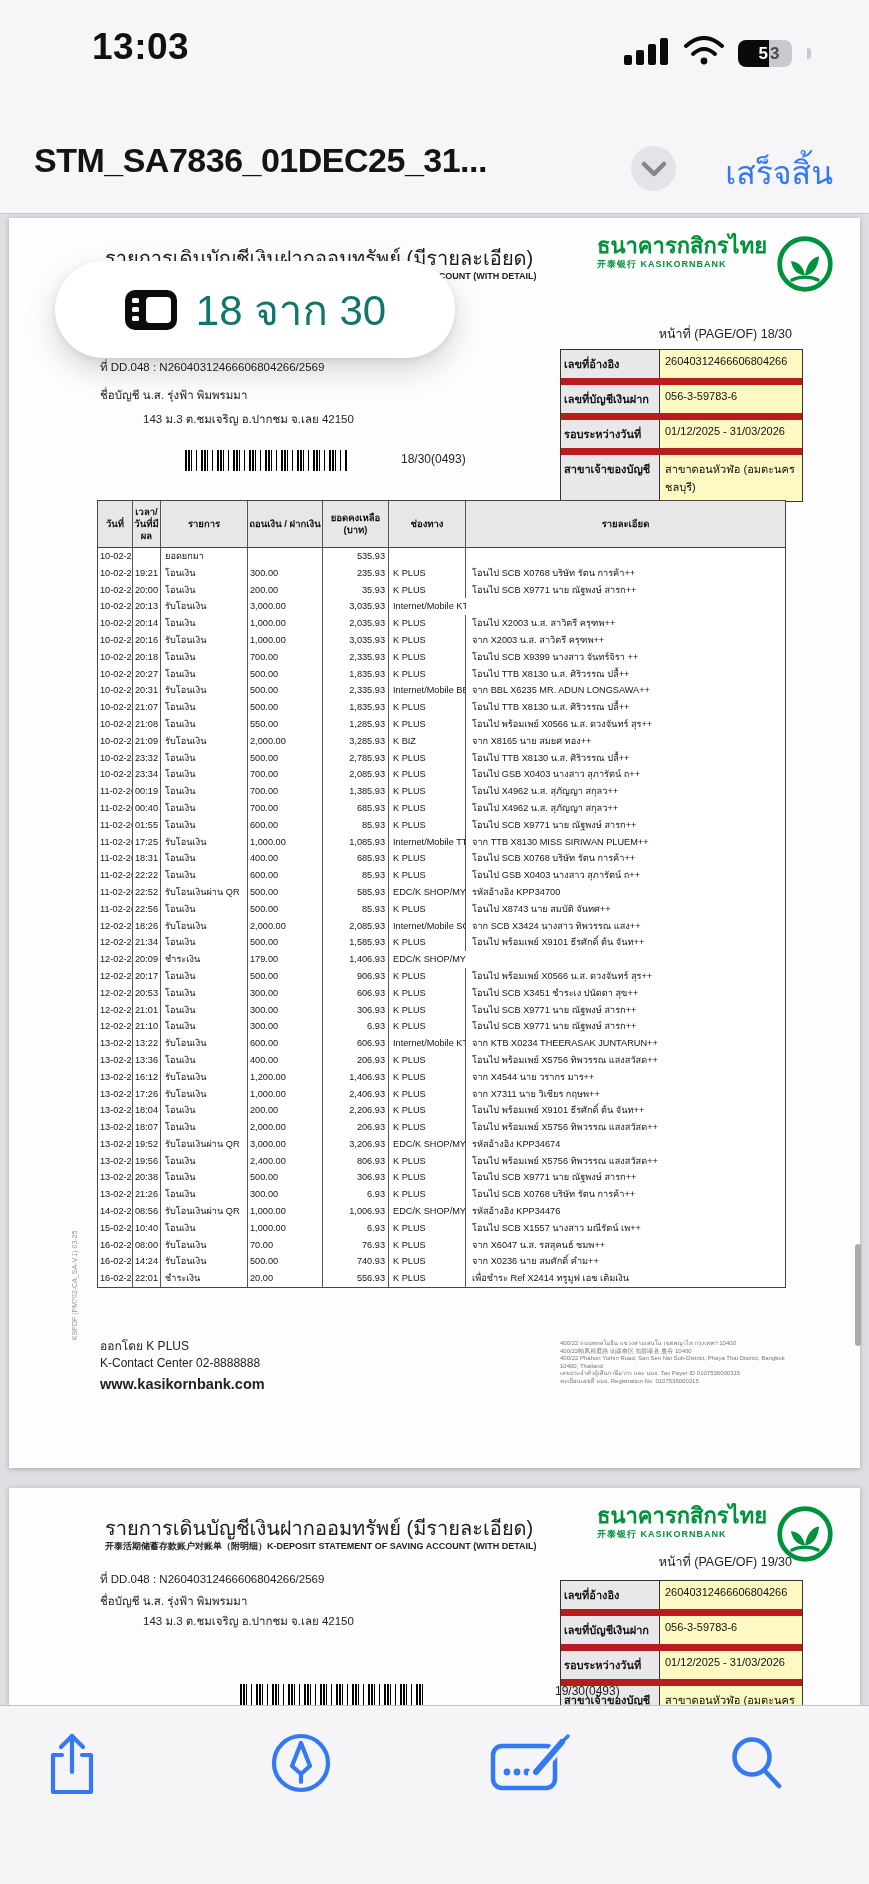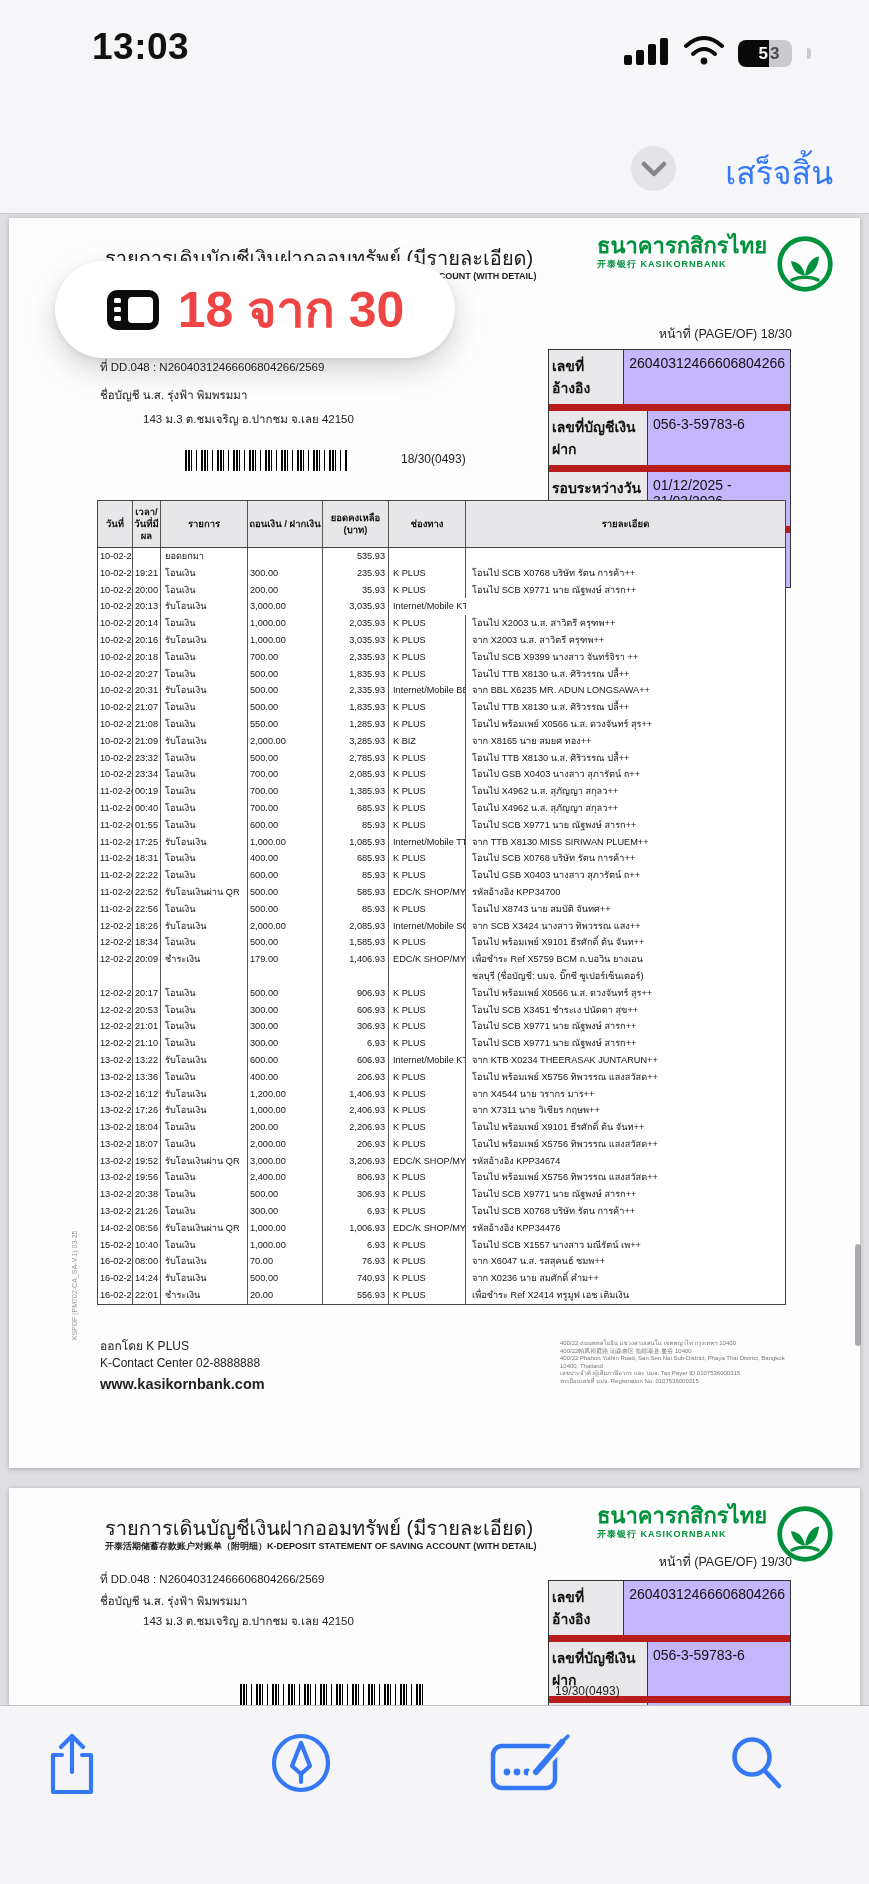--- a/index.html
+++ b/index.html
@@ -14,40 +14,40 @@
   .batt .br{flex:1;background:#c9c9ce;color:#4a4a4e;padding-left:1px}
   .battnub{width:4px;height:11px;background:#c9c9ce;border-radius:0 3px 3px 0;margin-left:2px}
   .navtitle{position:absolute;left:34px;top:141px;font-size:34px;font-weight:bold;letter-spacing:-.5px;color:#141414}
   .chev{position:absolute;left:631px;top:146px;width:45px;height:45px;border-radius:50%;background:#e4e4e8;
         display:flex;align-items:center;justify-content:center}
   .done{position:absolute;right:36px;top:147px;font-size:32px;color:#3478F6}
   
   .pill{position:absolute;left:55px;top:261px;width:400px;height:97px;background:#fff;border-radius:49px;z-index:5;
         box-shadow:0 12px 30px rgba(0,0,0,.16),0 2px 6px rgba(0,0,0,.08);
         display:flex;align-items:center;justify-content:center;gap:18px}
-  .pill-text{font-size:50px;font-weight:bold;color:#ef4444}
+  .pill-text{font-size:42px;font-weight:normal;color:#0f766e}
   
   .doc{position:absolute;top:214px;left:0;right:0;height:1491px;background:#dfdfe3}
   .page{position:absolute;left:9px;width:851px;background:#fdfdfd;box-shadow:0 1px 5px rgba(0,0,0,.25)}
   .p1{top:4px;height:1250px}
   .p2{top:1274px;height:217px}
   .doc-title{position:absolute;left:96px;top:24px;font-size:20px;font-weight:normal;color:#1c1c1c}
   .doc-sub{position:absolute;left:96px;top:52px;font-size:9px;font-weight:bold;color:#222}
   .klogo{position:absolute;left:588px;top:16px;display:flex;gap:8px;align-items:flex-start}
   .kname{font-size:22px;font-weight:bold;color:#00913d;line-height:24px}
   .ksub{font-size:9px;font-weight:bold;color:#00913d;letter-spacing:1px}
   .pageof{position:absolute;right:68px;font-size:12.5px;color:#222}
   .p1 .pageof{top:106px}.p2 .pageof{top:64px}
   .refline{position:absolute;left:91px;font-size:11.5px;color:#222}
   .p1 .refline{top:140px}.p2 .refline{top:82px}
   .acctline{position:absolute;left:91px;font-size:11.5px;color:#222}
   .p1 .acctline{top:168px}.p2 .acctline{top:104px}
   .addrline{position:absolute;left:134px;font-size:11.5px;color:#222}
   .p1 .addrline{top:192px}.p2 .addrline{top:124px}
-  .infotbl{position:absolute;left:539px;width:241px;border:1.5px solid #333;background:#c4b5fd;font-size:14px}
+  .infotbl{position:absolute;left:551px;width:241px;border:1.5px solid #333;background:#fef9c3;font-size:11px}
   .p1 .infotbl{top:131px}.p2 .infotbl{top:92px}
   .irow{display:flex;border-top:7px solid #b91c1c}
   .irow:first-child{border-top:none}
   .ilabel{width:92px;background:#e8e8ea;font-weight:bold;padding:5px 3px;border-right:1px solid #333}
   .ival{flex:1;padding:5px 5px}
   .barcode{position:absolute;height:21px;
      background:repeating-linear-gradient(90deg,#000 0 2px,#fff 2px 3px,#000 3px 5px,#fff 5px 6px,#000 6px 7px,#fff 7px 11px,#000 11px 12px,#fff 12px 16px)}
   .p1 .barcode{left:176px;top:232px;width:163px}
   .p2 .barcode{left:231px;top:196px;width:185px}
   .bclabel{position:absolute;font-size:12px;color:#222}
@@ -104,20 +104,21 @@
           <path d="M10 18 Q21 8 32 18"></path>
           <circle cx="21" cy="25" r="3.4" fill="#0a0a0a" stroke="none"></circle>
         </svg>
       </span>
       <span class="batt">
         <span class="bl">5</span>
           <span class="br">3</span>
       </span>
       <span class="battnub"></span>
     </div>
+    <div class="navtitle">STM_SA7836_01DEC25_31...</div>
     <div class="chev">
       <svg width="26" height="16" viewBox="0 0 26 16" fill="none" stroke="#85858a" stroke-width="4.5" stroke-linecap="round" stroke-linejoin="round">
           <path d="M3 3 L13 13 L23 3"></path>
         </svg>
     </div>
     <div class="done">เสร็จสิ้น</div>
   </div>
 
   <div class="pill">
     <svg width="54" height="42" viewBox="0 0 54 42">
@@ -444,40 +445,36 @@
               <div class="tc td-txn">รับโอนเงิน</div>
               <div class="tc td-amt dep">2,000.00</div>
               <div class="tc td-bal">2,085.93</div>
               <div class="tc td-ch">Internet/Mobile SCB</div>
               <div class="tc td-de">
                 <div>จาก SCB X3424 นางสาว ทิพวรรณ แสง++</div>
               </div>
             </div>
             <div class="trow">
               <div class="tc td-date">12-02-26</div>
-              <div class="tc td-time">18:34</div>
+              <div class="tc td-time">21:34</div>
               <div class="tc td-txn">โอนเงิน</div>
               <div class="tc td-amt wd">500.00</div>
               <div class="tc td-bal">1,585.93</div>
               <div class="tc td-ch">K PLUS</div>
               <div class="tc td-de">
                 <div>โอนไป พร้อมเพย์ X9101 ธีรศักดิ์ ต้น จันท++</div>
               </div>
             </div>
             <div class="trow">
               <div class="tc td-date">12-02-26</div>
               <div class="tc td-time">20:09</div>
               <div class="tc td-txn">ชำระเงิน</div>
               <div class="tc td-amt wd">179.00</div>
               <div class="tc td-bal">1,406.93</div>
               <div class="tc td-ch">EDC/K SHOP/MYQR</div>
-              <div class="tc td-de">
-                <div>เพื่อชำระ Ref X5759 BCM ถ.บอวิน ยางเอน</div>
-                <div>ชลบุรี (ชื่อบัญชี: บมจ. บิ๊กซี ซูเปอร์เซ็นเตอร์)</div>
-              </div>
             </div>
             <div class="trow">
               <div class="tc td-date">12-02-26</div>
               <div class="tc td-time">20:17</div>
               <div class="tc td-txn">โอนเงิน</div>
               <div class="tc td-amt wd">500.00</div>
               <div class="tc td-bal">906.93</div>
               <div class="tc td-ch">K PLUS</div>
               <div class="tc td-de">
                 <div>โอนไป พร้อมเพย์ X0566 น.ส. ดวงจันทร์ สุร++</div>

